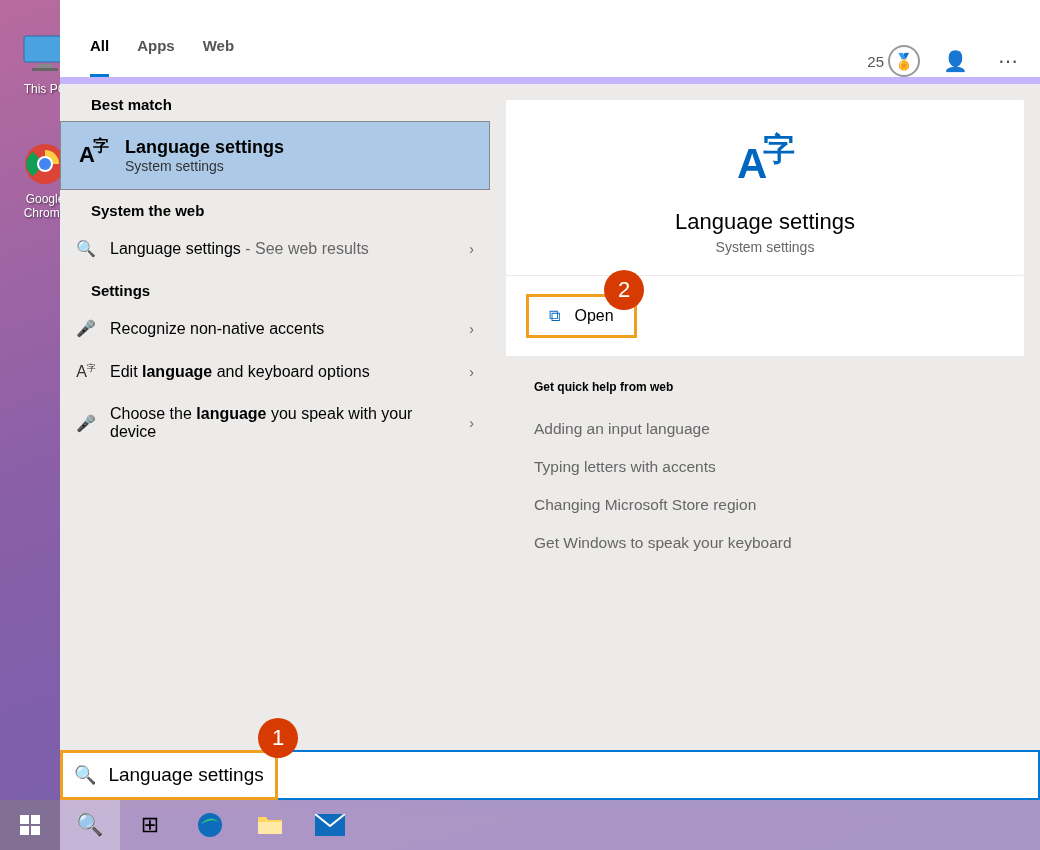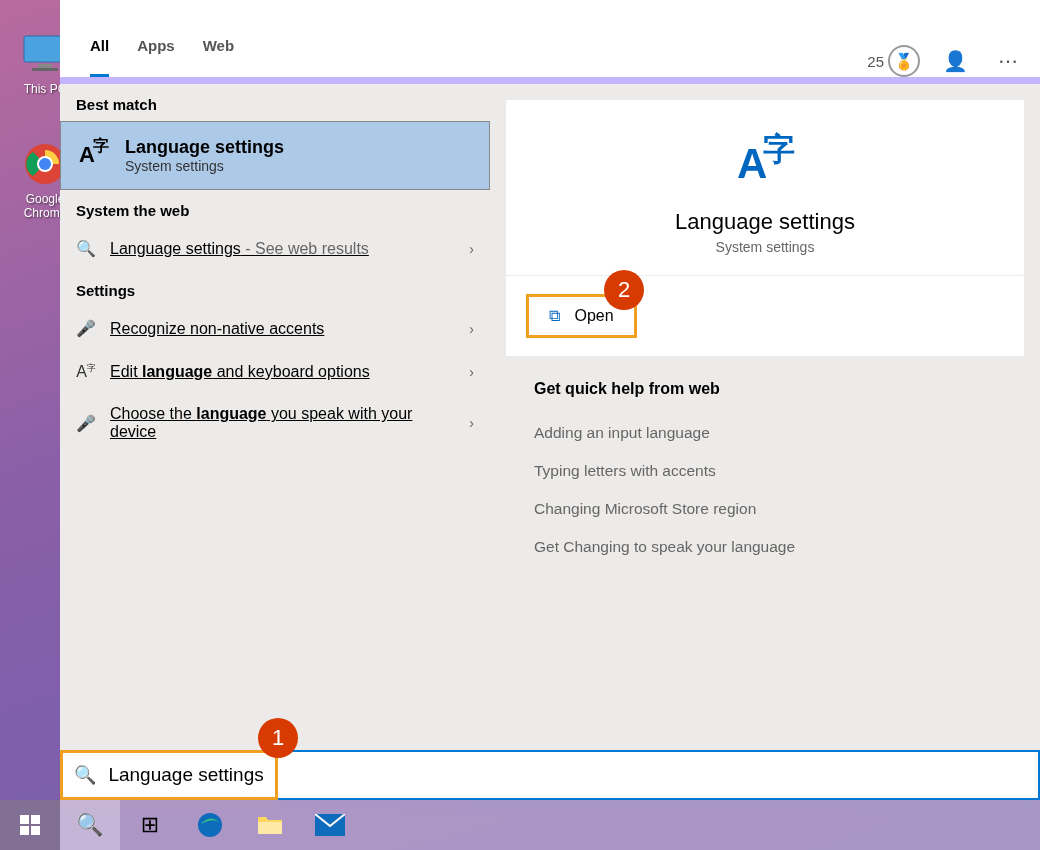--- a/index.html
+++ b/index.html
@@ -18,44 +18,44 @@
   .tab .caret { margin-left: 6px; font-size: 10px; }
   .tabs-right { margin-left: auto; display: flex; align-items: center; gap: 20px; color: #555; }
   .rewards { display: flex; align-items: center; gap: 4px; font-size: 15px; }
   .medal, .person, .more { width: 32px; height: 32px; display: flex; align-items: center; justify-content: center; border: 2px solid #999; border-radius: 50%; font-size: 16px; }
   .person, .more { border: none; font-size: 20px; }
   
   .panel-body { flex: 1; display: flex; background: #edebe9; }
   .left-col { width: 430px; background: #edebe9; padding: 0; }
   .right-col { flex: 1; padding: 16px; }
   
-  .section-label { padding: 12px 16px 8px; font-size: 15px; font-weight: 600; color: #000; }
+  .section-label { padding: 12px 31px 8px; font-size: 15px; font-weight: 600; color: #000; }
   .best-match { background: #acc9e8; border: 1px solid #888; margin: 0 0 0 0; padding: 14px 16px; display: flex; align-items: center; gap: 16px; }
   .best-match .icon { font-size: 28px; color: #000; }
   .best-match .title { font-size: 18px; font-weight: 600; }
   .best-match .sub { font-size: 14px; color: #333; }
   
   .row { padding: 12px 16px; display: flex; align-items: center; gap: 14px; cursor: pointer; }
   .row .ic { width: 20px; text-align: center; font-size: 16px; color: #333; }
-  .row .text { flex: 1; font-size: 16px; color: #000; text-decoration: underline; }
+  .row .text { flex: 1; font-size: 16px; color: #000; }
   .row .suffix { color: #666; }
   .row .chev { color: #666; font-size: 14px; }
   .row .hl { font-weight: 600; }
   
   .preview-card { background: #fff; border-radius: 2px; padding: 28px 0 20px; text-align: center; }
   .preview-icon { font-size: 48px; color: #0067c0; margin-bottom: 10px; }
   .preview-title { font-size: 22px; font-weight: 400; }
   .preview-sub { font-size: 14px; color: #666; margin-top: 4px; }
   
   .action-bar { background: #fff; padding: 18px 20px; margin-top: 1px; }
   .open-btn { display: inline-flex; align-items: center; gap: 14px; padding: 10px 20px; border: 3px solid #f0a020; cursor: pointer; font-size: 16px; }
   .open-btn .oic { color: #0067c0; font-size: 16px; }
   
   .help-section { padding: 24px 28px; }
-  .help-title { font-size: 16px; font-weight: 600; margin-bottom: 16px; }
+  .help-title { font-size: 12px; font-weight: 600; margin-bottom: 16px; }
   .help-link { font-size: 15.5px; color: #666; padding: 10px 0; cursor: pointer; }
   
   
   .search-bar { position: absolute; left: 60px; bottom: 50px; width: 980px; height: 50px; background: #fff; border: 2px solid #0078d4; display: flex; align-items: center; padding: 0 12px; }
   .search-bar .glass { font-size: 18px; color: #333; margin-right: 12px; }
   .search-bar input { border: none; outline: none; font-size: 19px; width: 100%; }
   .search-bar-highlight { position: absolute; left: 60px; bottom: 50px; width: 218px; height: 50px; border: 3px solid #f0a020; pointer-events: none; }
   
   
   .annot { position: absolute; width: 40px; height: 40px; background: #d83b01; border-radius: 50%; color: #fff; display: flex; align-items: center; justify-content: center; font-size: 22px; font-weight: 400; z-index: 10; }
@@ -165,21 +165,21 @@
         <div class="open-btn">
           <span class="oic">⧉</span>
           <span>Open</span>
         </div>
       </div>
       <div class="help-section">
         <div class="help-title">Get quick help from web</div>
         <div class="help-link">Adding an input language</div>
         <div class="help-link">Typing letters with accents</div>
         <div class="help-link">Changing Microsoft Store region</div>
-        <div class="help-link">Get Changing to speak your language</div>
+        <div class="help-link">Get Windows to speak your keyboard</div>
       </div>
     </div>
   </div>
 </div>
 
 <div class="search-bar">
   <span class="glass">🔍</span>
   <input type="text" value="Language settings" style="">
 </div>
 <div class="search-bar-highlight"></div>

